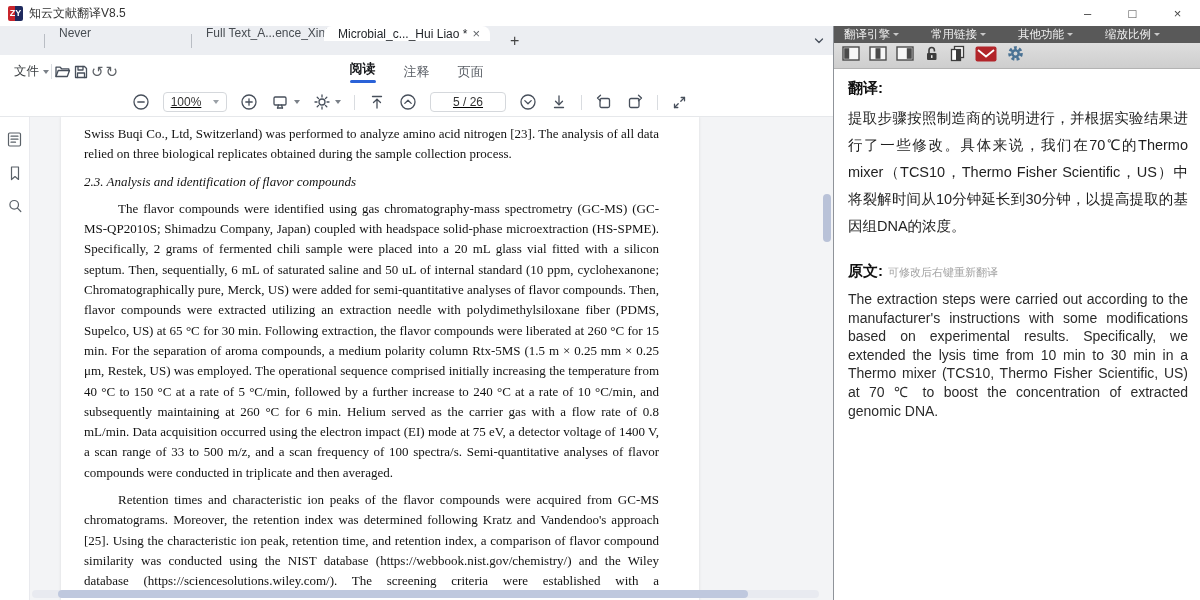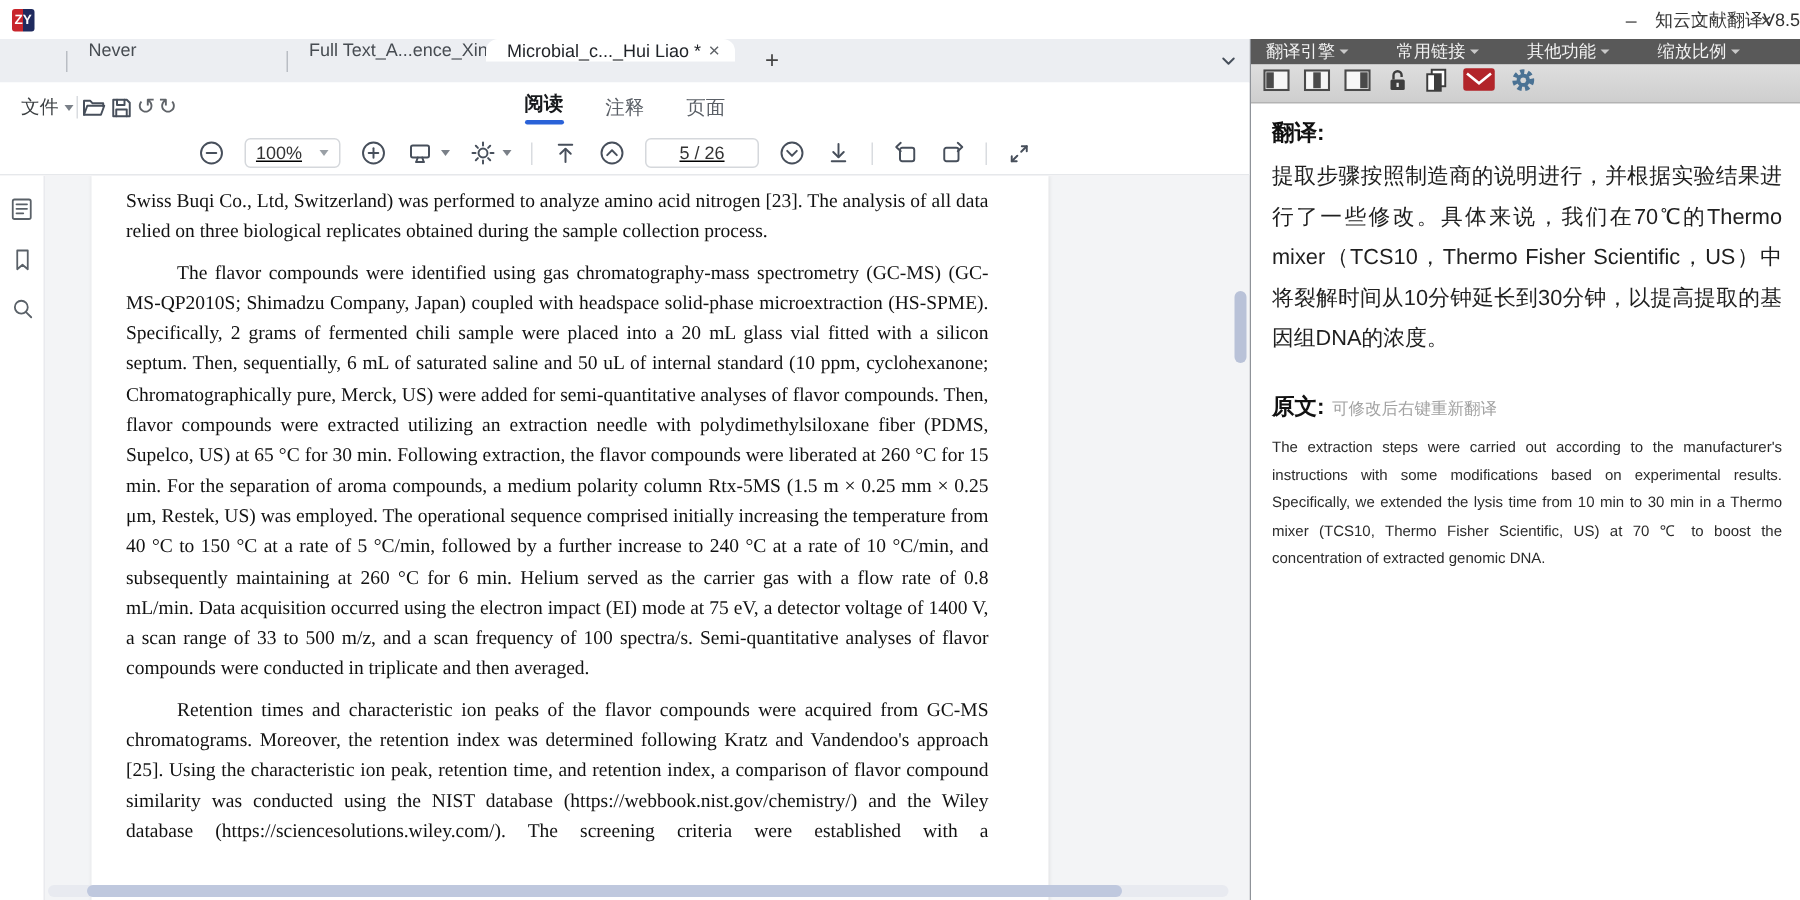--- a/index.html
+++ b/index.html
@@ -1,21 +1,21 @@
 <!DOCTYPE html>
 <html><head>
 <meta charset="utf-8">
 <style>
   * { margin:0; padding:0; box-sizing:border-box; }
   html,body { width:1200px; height:600px; overflow:hidden; background:#fff;
     font-family:"Liberation Sans", sans-serif; }
   .window { width:1200px; height:600px; position:relative; display:flex; flex-direction:column; }
 
   
-  .titlebar { height:26px; background:#fff; display:flex; align-items:center; padding-left:8px; position:relative; flex:0 0 auto;justify-content:space-between; }
+  .titlebar { height:26px; background:#fff; display:flex; align-items:center; padding-left:8px; position:relative; flex:0 0 auto; }
   .app-logo { width:15px; height:15px; margin-right:6px; color:#fff; font-size:9px; font-weight:bold;
     text-align:center; line-height:15px; letter-spacing:0;
     background:linear-gradient(90deg,#c8252c 0 50%,#1f2a5e 50% 100%); border-radius:2px; }
   .app-title { font-size:12px; color:#333; }
   .win-controls { position:absolute; right:0; top:0; height:26px; display:flex; }
   .win-btn { width:45px; height:26px; display:flex; align-items:center; justify-content:center;
     font-size:13px; color:#444; }
 
   
   .main { flex:1; display:flex; min-height:0; }
@@ -82,21 +82,21 @@
   .rp-menu-item { font-size:11.5px; color:#f2f2f2; display:flex; align-items:center; }
   .rp-caret { width:0; height:0; border-left:3px solid transparent; border-right:3px solid transparent;
     border-top:3.5px solid #c9c9c9; display:inline-block; margin-left:3px; }
   .rp-iconbar { height:26px; background:linear-gradient(#dedede,#cecece); border-bottom:1px solid #b3b3b3;
     display:flex; align-items:center; gap:9px; padding-left:8px; flex:0 0 auto; }
   .rp-content { flex:1; padding:10px 12px 0 14px; overflow:hidden; }
   .sec-label { font-size:15px; font-weight:bold; color:#111; display:inline; }
   .trans-text { font-size:14.5px; line-height:27px; color:#1f1f1f; text-align:justify; margin-top:7px; }
   .orig-block { margin-top:22px; }
   .orig-hint { font-size:11px; color:#a2a2a2; margin-left:5px; }
-  .orig-text { font-size:10px; line-height:18.6px; color:#2b2b2b; text-align:justify; margin-top:9px; }
+  .orig-text { font-size:14px; line-height:18.6px; color:#2b2b2b; text-align:justify; margin-top:9px; }
 </style>
 </head>
 <body>
 
 <div class="window">
 
   <div class="titlebar">
     <div class="app-logo">ZY</div>
     <div class="app-title">知云文献翻译V8.5</div>
     <div class="win-controls">
@@ -275,20 +275,21 @@
             <svg class="railic" width="16" height="16" viewBox="0 0 16 16">
               <circle cx="7.2" cy="6.8" r="4.3"></circle>
                 <line x1="10.5" y1="10.2" x2="13.8" y2="13.5"></line>
             </svg>
           </div>
         </div>
 
         <div class="doc-viewport">
           <div class="page">
             <p>Swiss Buqi Co., Ltd, Switzerland) was performed to analyze amino acid nitrogen [23]. The analysis of all data relied on three biological replicates obtained during the sample collection process.</p>
+            <p class="heading">2.3. Analysis and identification of flavor compounds</p>
             <p class="body">The flavor compounds were identified using gas chromatography-mass spectrometry (GC-MS) (GC-MS-QP2010S; Shimadzu Company, Japan) coupled with headspace solid-phase microextraction (HS-SPME). Specifically, 2 grams of fermented chili sample were placed into a 20 mL glass vial fitted with a silicon septum. Then, sequentially, 6 mL of saturated saline and 50 uL of internal standard (10 ppm, cyclohexanone; Chromatographically pure, Merck, US) were added for semi-quantitative analyses of flavor compounds. Then, flavor compounds were extracted utilizing an extraction needle with polydimethylsiloxane fiber (PDMS, Supelco, US) at 65 °C for 30 min. Following extraction, the flavor compounds were liberated at 260 °C for 15 min. For the separation of aroma compounds, a medium polarity column Rtx-5MS (1.5 m × 0.25 mm × 0.25 μm, Restek, US) was employed. The operational sequence comprised initially increasing the temperature from 40 °C to 150 °C at a rate of 5 °C/min, followed by a further increase to 240 °C at a rate of 10 °C/min, and subsequently maintaining at 260 °C for 6 min. Helium served as the carrier gas with a flow rate of 0.8 mL/min. Data acquisition occurred using the electron impact (EI) mode at 75 eV, a detector voltage of 1400 V, a scan range of 33 to 500 m/z, and a scan frequency of 100 spectra/s. Semi-quantitative analyses of flavor compounds were conducted in triplicate and then averaged.</p>
             <p class="body p-last">Retention times and characteristic ion peaks of the flavor compounds were acquired from GC-MS chromatograms. Moreover, the retention index was determined following Kratz and Vandendoo's approach [25]. Using the characteristic ion peak, retention time, and retention index, a comparison of flavor compound similarity was conducted using the NIST database (https://webbook.nist.gov/chemistry/) and the Wiley database (https://sciencesolutions.wiley.com/). The screening criteria were established with a</p>
           </div>
         </div>
 
         <div class="v-scroll">
           <div class="v-thumb"></div>
         </div>
         <div class="h-scroll">
           <div class="h-thumb"></div>

